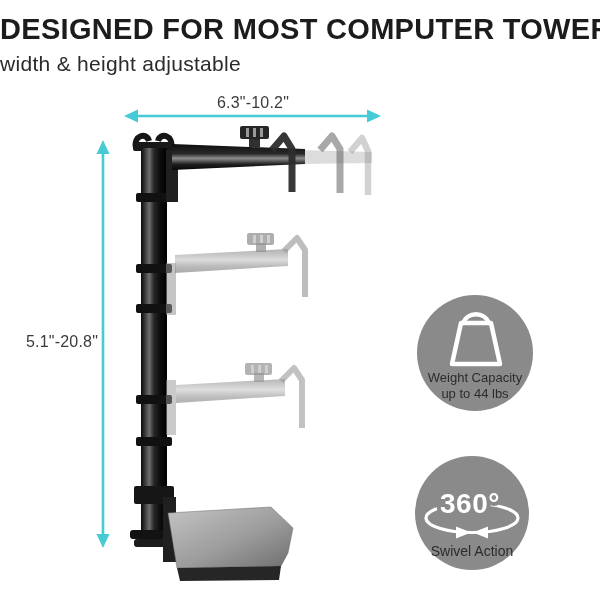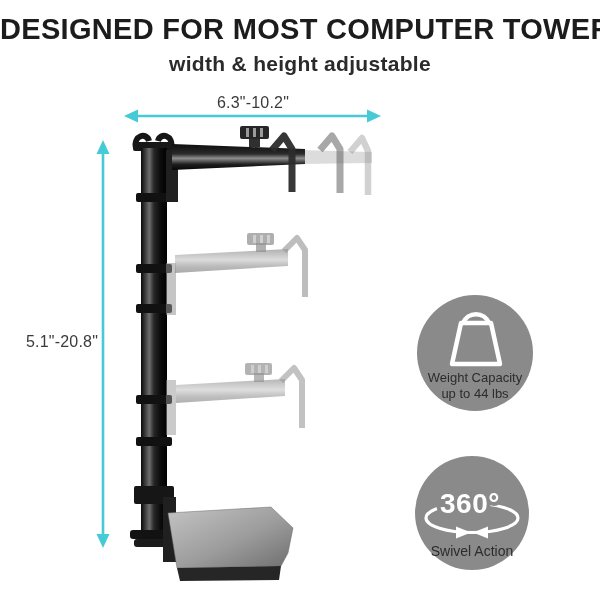--- a/index.html
+++ b/index.html
@@ -5,22 +5,22 @@
   html,body{margin:0;padding:0;background:#ffffff;}
   .canvas{
     position:relative;width:600px;height:600px;background:#ffffff;
     font-family:"Liberation Sans",sans-serif;overflow:hidden;
   }
   .title{
     position:absolute;top:13px;left:0;width:100%;text-align:center;
     font-size:29px;font-weight:700;letter-spacing:.3px;color:#1c1c1c;white-space:nowrap;
   }
   .subtitle{
-    position:absolute;top:52px;left:0;width:100%;text-align:center;
-    font-size:21px;font-weight:700;letter-spacing:.3px;color:#2b2b2b;
+    position:absolute;top:52px;left:0;width:100%;
+    font-size:21px;font-weight:400;letter-spacing:.3px;color:#2b2b2b;
   }
   svg.scene{position:absolute;left:0;top:0;}
   .badge{position:absolute;}
   .badge-weight{left:416px;top:294px;}
   .badge-swivel{left:414px;top:455px;}
   .dim-label{font-size:16px;font-weight:500;fill:#3b3b3b;letter-spacing:.2px;}
   .badge-dark-text{font-size:13px;font-weight:500;fill:#2c2c2c;}
   .badge-big-text{font-size:28px;font-weight:700;fill:#ffffff;letter-spacing:.5px;}
 </style>
 </head>

